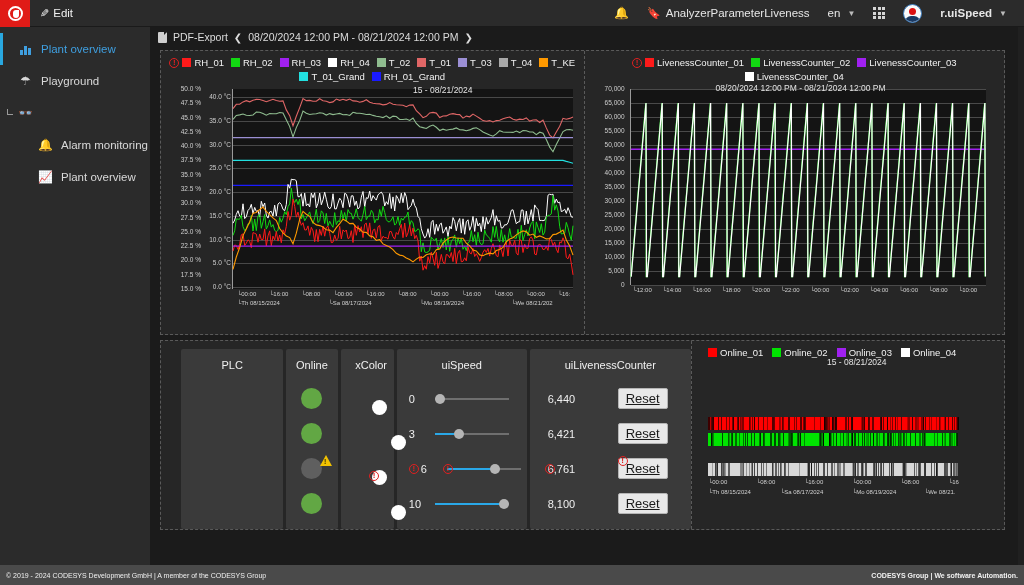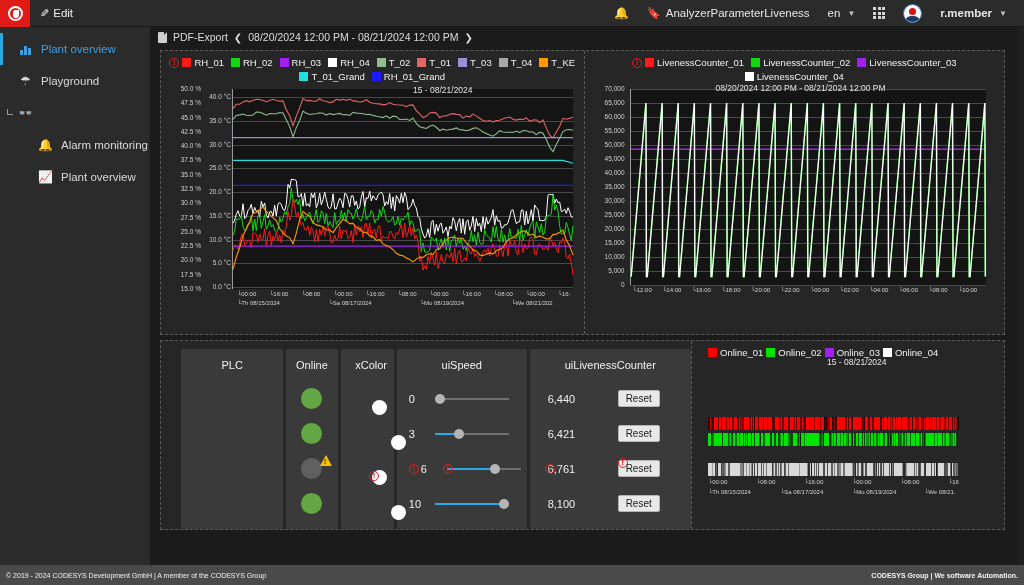--- a/index.html
+++ b/index.html
@@ -212,24 +212,25 @@
   }
   .sfill { position: absolute; left: 0; top: 6px; height: 2px; background: #2aa8e8; }
   .shandle {
     position: absolute; top: 2px; width: 10px; height: 10px;
     border-radius: 50%; background: #b5b5b5;
   }
   .snum { width: 18px; font-size: 11px; color: #efefef; }
   .snum-wrap { position: relative; display: flex; align-items: center; }
 
   .reset-btn {
-    background: #e8e8e8; color: #1a1a1a; font-size: 10px;
+    background: #e8e8e8; color: #1a1a1a; font-size: 13px;
     border: 1px solid #b5b5b5; border-radius: 2px;
     padding: 2px 7px; cursor: pointer;
     font-family: "Liberation Sans", sans-serif;
+    text-decoration: underline;
   }
   .cnt { width: 44px; font-size: 11px; position: relative; }
   .cnt .errbadge { position: absolute; left: -3px; top: 1px; z-index:2; }
 
   .status-wrap { width: 305px; position: relative; border-left: 1px dashed #5a5a5a; }
   .bar-strip { position: absolute; height: 13px; }
 
   
   .footer {
     position: absolute; left: 0; bottom: 0; width: 1024px; height: 20px;
@@ -277,21 +278,21 @@
             <i></i>
             <i></i>
             <i></i>
             <i></i>
           </span>
       </div>
       <div class="tb-item">
         <span class="avatar"></span>
       </div>
       <div class="tb-item">
-        <span style="font-weight:bold">r.member</span>
+        <span style="font-weight:bold">r.uiSpeed</span>
         <span class="caret">▼</span>
       </div>
     </div>
   </div>
 
   <div class="sidebar">
     <div class="side-item active" style="margin-top:6px">
       <span class="sicon">
         <span class="bars-icon">
             <i style="height:5px"></i>
@@ -632,21 +633,21 @@
             </div>
             <div class="cell">
               <span class="cnt">8,100</span>
               <span style="position: relative;"><button class="reset-btn">Reset</button></span>
             </div>
           </div>
       </div>
     </div>
 
     <div class="status-wrap">
-      <div class="legend" id="legend3" style="justify-content:flex-start; padding-left:16px; gap:3px 3px;">
+      <div class="legend" id="legend3" style="justify-content:flex-start; padding-left:16px; gap:3px 9px;">
           <span class="lg">
             <span class="sw" style="background: rgb(255, 0, 0);"></span>
             <span>Online_01</span>
           </span>
           <span class="lg">
             <span class="sw" style="background: rgb(0, 228, 0);"></span>
             <span>Online_02</span>
           </span>
           <span class="lg">
             <span class="sw" style="background: rgb(160, 32, 240);"></span>

